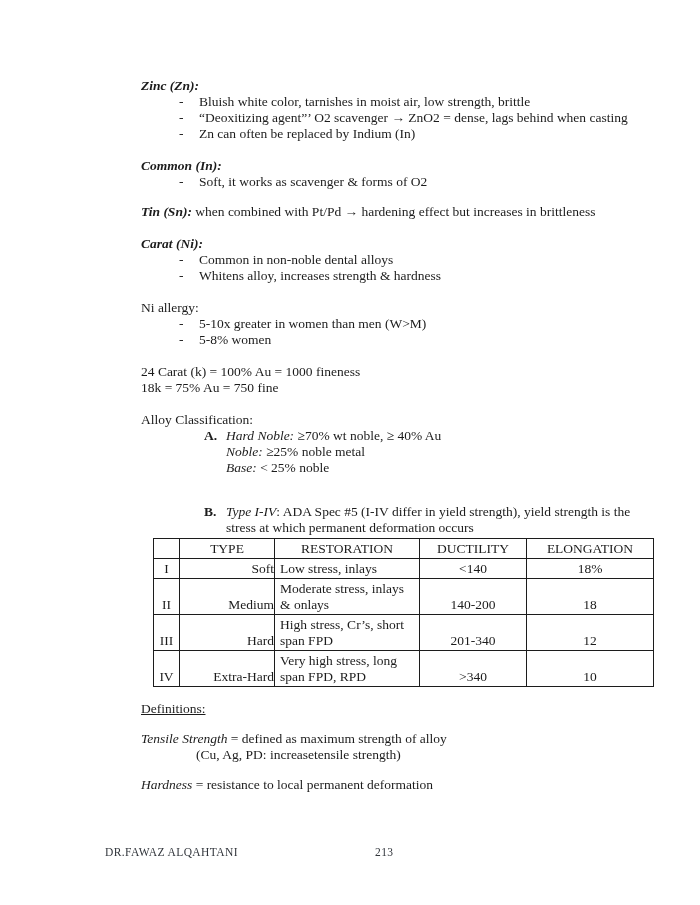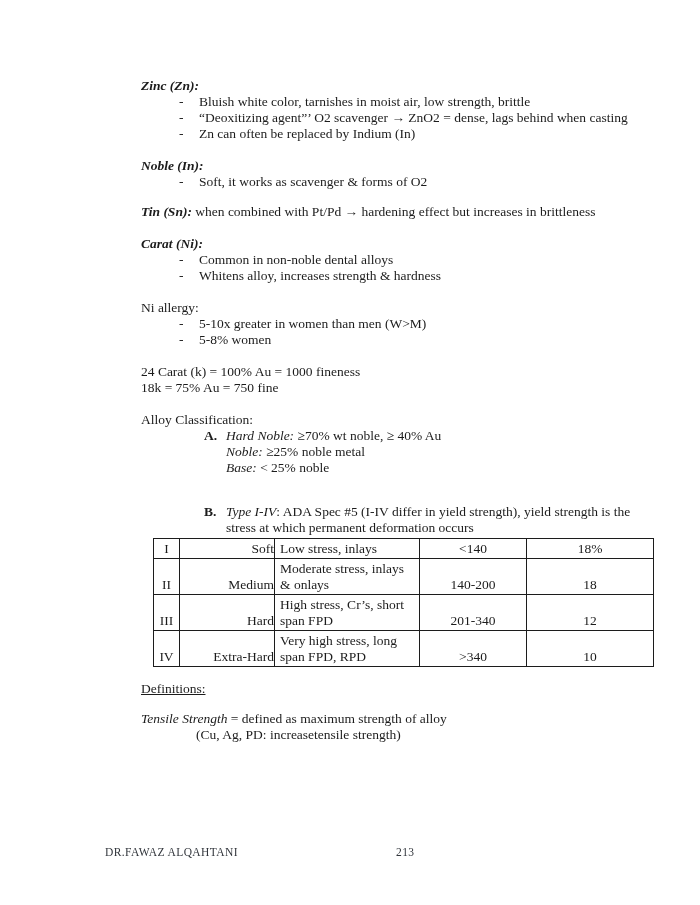--- a/index.html
+++ b/index.html
@@ -34,21 +34,21 @@
   table.alloy tr.r2,table.alloy tr.r3,table.alloy tr.r4{height:36px;}
   td.c-num{text-align:center;}
   td.c-type{text-align:right;}
   td.c-rest{text-align:left;padding-left:5px !important;padding-right:3px !important;}
   td.c-duct{text-align:center;}
   td.c-elon{text-align:center;}
   .underline{text-decoration:underline;}
   .indent55{margin-left:55px;}
   .footer{position:absolute;top:846px;left:0;width:700px;font-size:11.5px;color:#31353b;letter-spacing:0.4px;}
   .footer .author{position:absolute;left:105px;top:0;white-space:nowrap;}
-  .footer .pagenum{position:absolute;left:396px;top:0;}
+  .footer .pagenum{position:absolute;left:375px;top:0;}
 </style>
 </head>
 <body>
 
 <div class="page">
   <div class="content">
 
     <div>
       <div class="h-bi">Zinc (Zn):</div>
       <div class="bullet">
@@ -59,21 +59,21 @@
         <span class="dash">-</span>
         <span class="nw">“Deoxitizing agent”’ O2 scavenger → ZnO2 = dense, lags behind when casting</span>
       </div>
       <div class="bullet">
         <span class="dash">-</span>
         <span>Zn can often be replaced by Indium (In)</span>
       </div>
     </div>
 
     <div class="sec-mt16">
-      <div class="h-bi">Noble (In):</div>
+      <div class="h-bi">Common (In):</div>
       <div class="bullet">
         <span class="dash">-</span>
         <span>Soft, it works as scavenger &amp; forms of O2</span>
       </div>
     </div>
 
     <div class="sec-mt14">
       <span class="lbl-bi">Tin (Sn):</span><span> when combined with Pt/Pd → hardening effect but increases in brittleness</span>
     </div>
 
@@ -138,20 +138,27 @@
 
     <table class="alloy">
       <colgroup>
         <col style="width:26px">
           <col style="width:95px">
           <col style="width:145px">
           <col style="width:107px">
           <col style="width:127px">
       </colgroup>
       <tbody>
+        <tr class="thead">
+          <td></td>
+          <td>TYPE</td>
+          <td>RESTORATION</td>
+          <td>DUCTILITY</td>
+          <td>ELONGATION</td>
+        </tr>
         <tr class="r1">
           <td class="c-num">I</td>
           <td class="c-type">Soft</td>
           <td class="c-rest">Low stress, inlays</td>
           <td class="c-duct">&lt;140</td>
           <td class="c-elon">18%</td>
         </tr>
         <tr class="r2">
           <td class="c-num">II</td>
           <td class="c-type">Medium</td>
@@ -180,20 +187,23 @@
       <div class="underline">Definitions:</div>
     </div>
 
     <div class="sec-mt14">
       <div>
         <span class="lbl-i">Tensile Strength</span><span> = defined as maximum strength of alloy</span>
       </div>
       <div class="indent55">(Cu, Ag, PD: increasetensile strength)</div>
     </div>
 
+    <div class="sec-mt14">
+      <span class="lbl-i">Hardness</span><span> = resistance to local permanent deformation</span>
+    </div>
 
   </div>
 
   <div class="footer">
     <span class="author">DR.FAWAZ ALQAHTANI</span>
     <span class="pagenum">213</span>
   </div>
 </div>
 
 </body></html>

